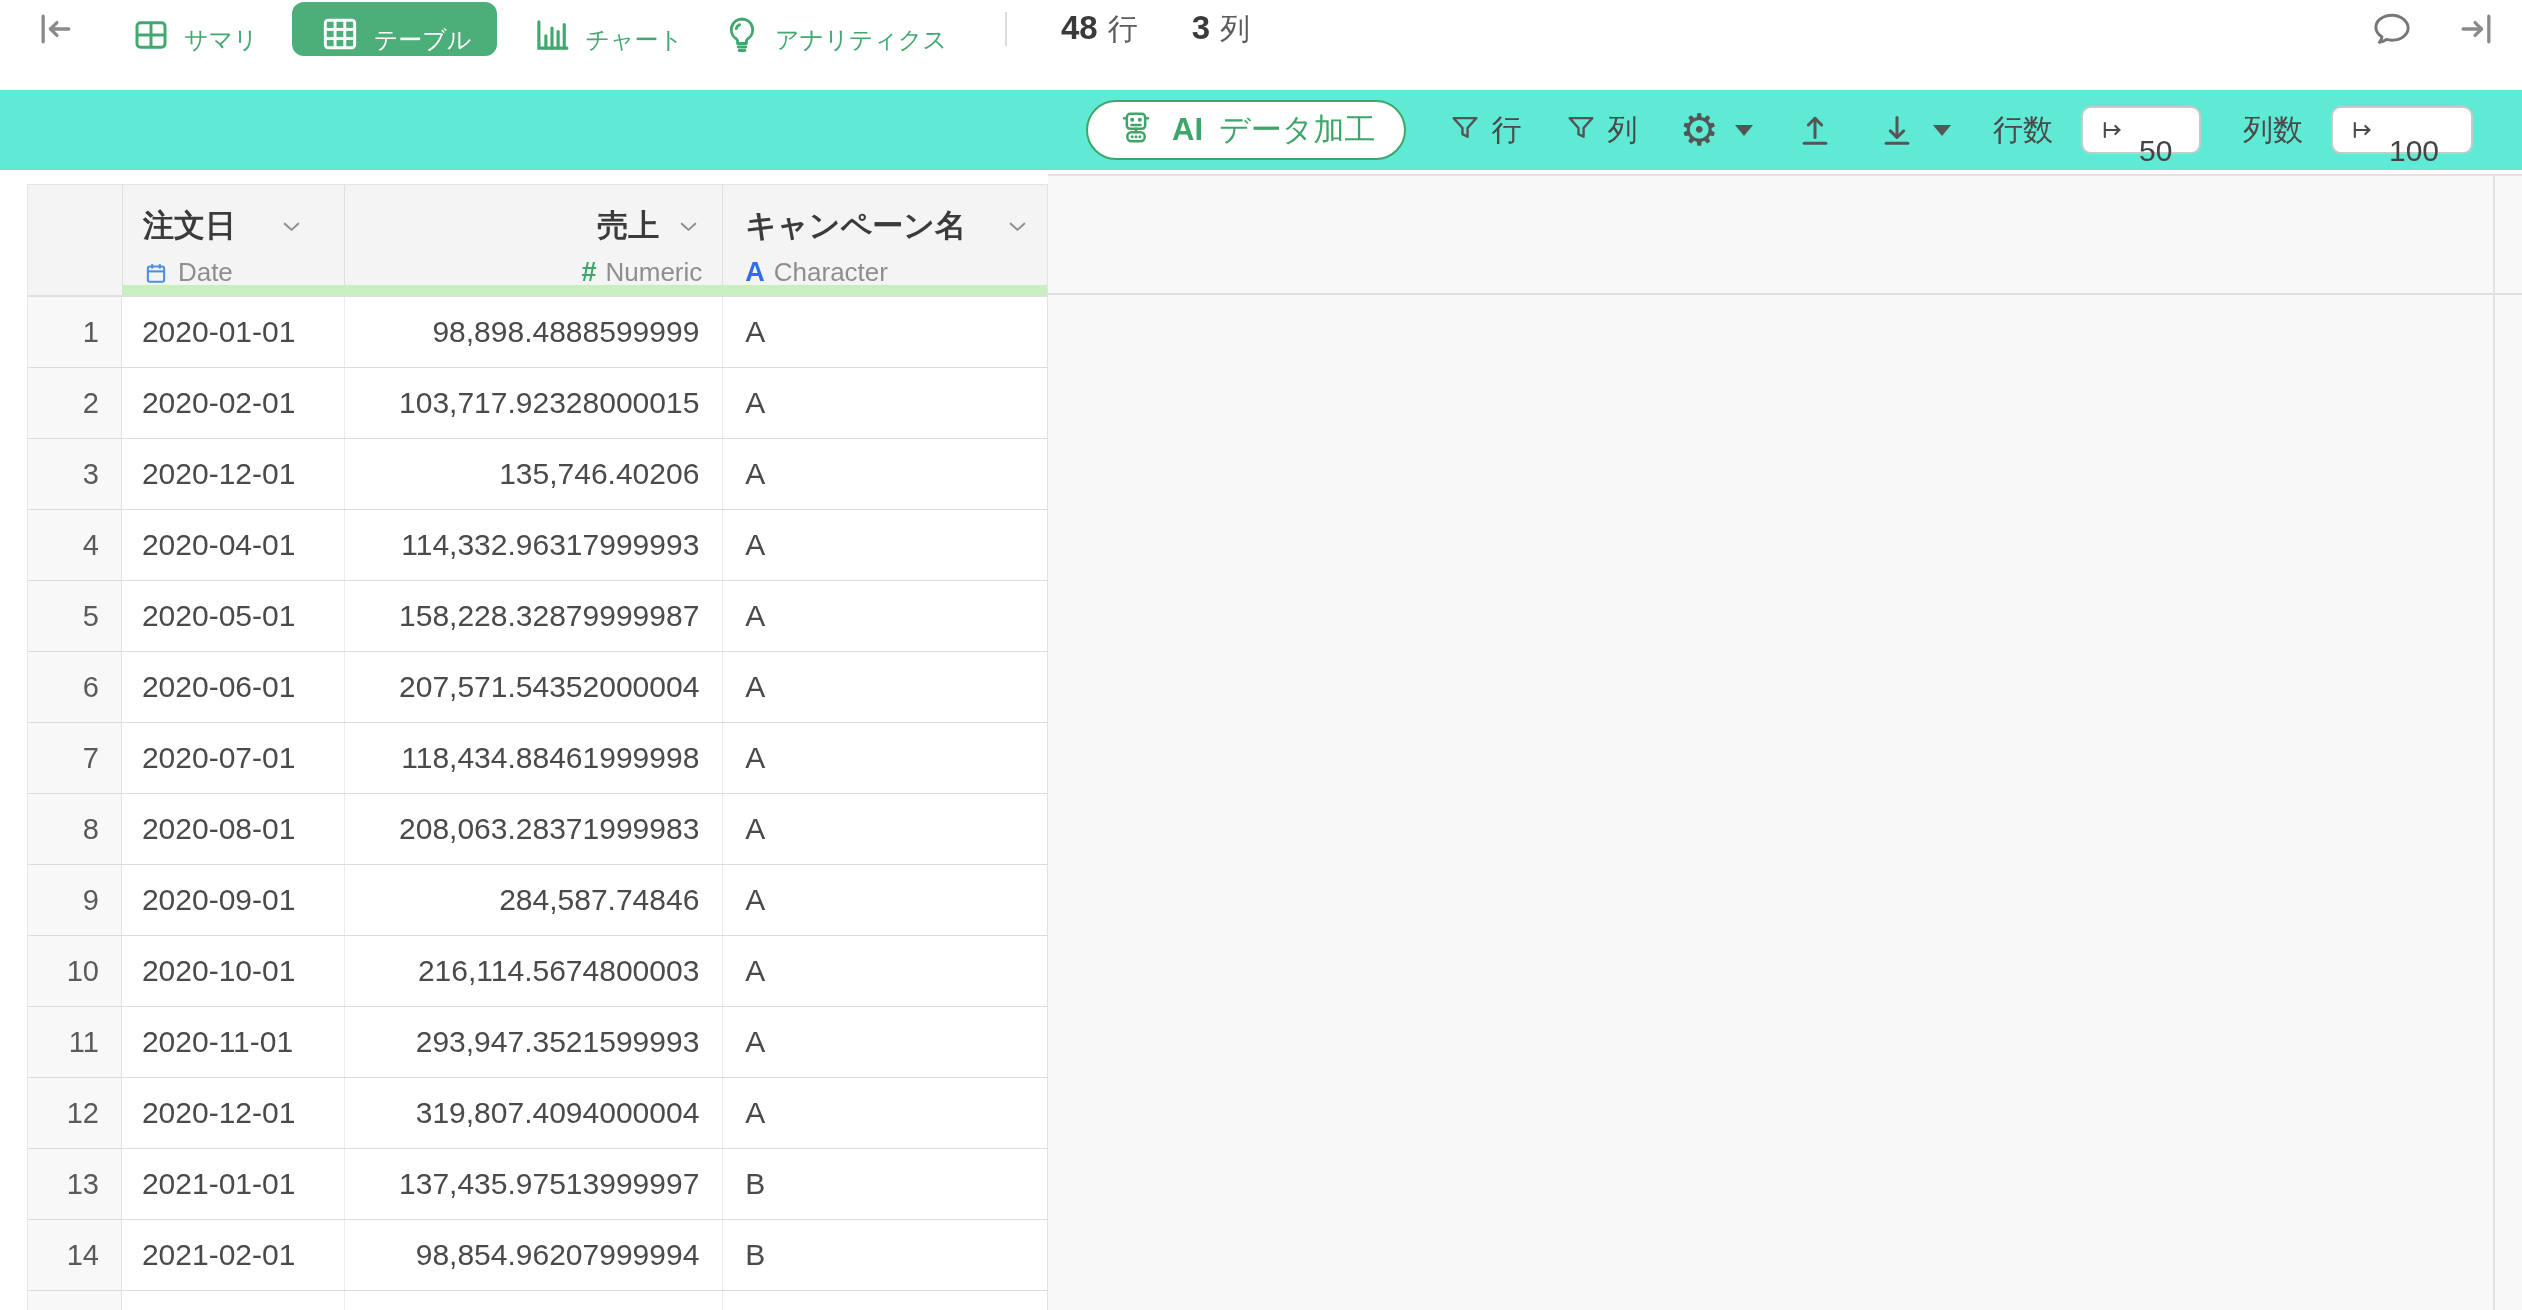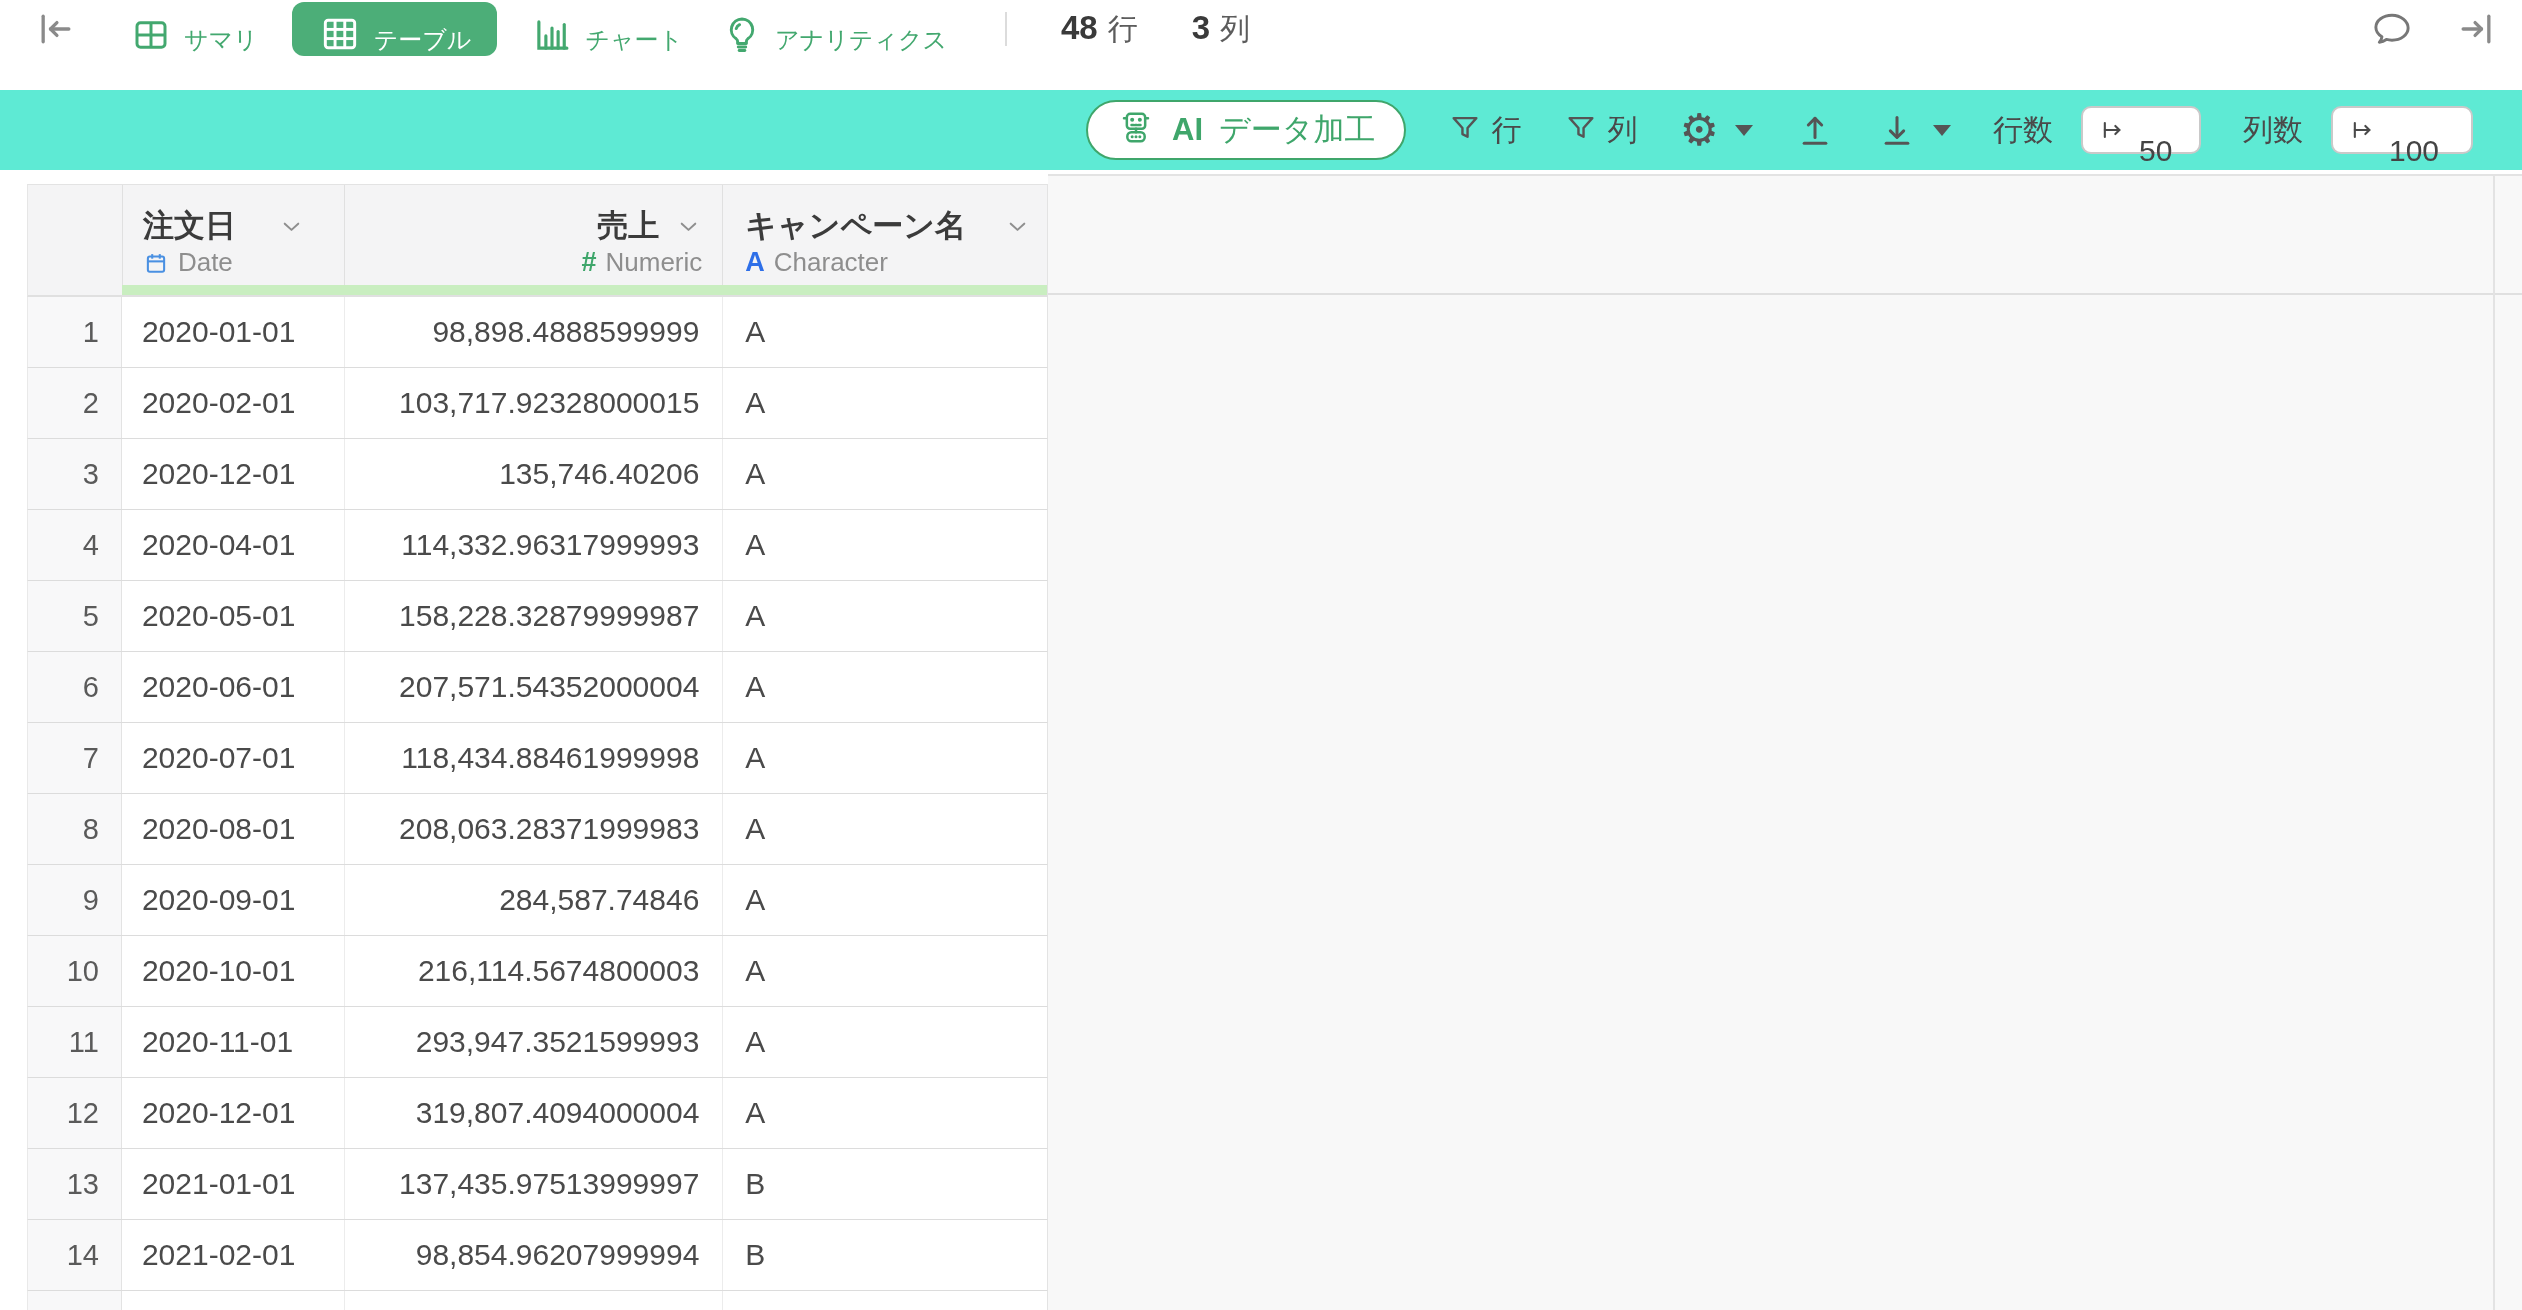--- a/index.html
+++ b/index.html
@@ -58,21 +58,21 @@
   .hc { padding-top:20px; }
   .hc + .hc { border-left:1px solid #e0e0e0; }
   .hc-num { width:94px; }
   .hc-date { width:222px; padding-left:20px; padding-right:14px; }
   .hc-sales { width:379px; padding-right:20px; }
   .hc-camp { width:325px; padding-left:22px; padding-right:16px; }
   .name-row { display:flex; align-items:center; font-size:31px; font-weight:bold; color:#3b3b3b; }
   .hc-sales .name-row { justify-content:flex-end; gap:16px; }
   .hc-camp .name-row { justify-content:space-between; }
   .hc-date .name-row { gap:42px; }
-  .type-row { display:flex; align-items:center; gap:9px; 
+  .type-row { display:flex; align-items:center; gap:9px; margin-top:10px;
               font-size:26px; color:#8e8e8e; }
   .hc-sales .type-row { justify-content:flex-end; }
   .tsym-num { color:#3fa66b; font-weight:bold; font-size:27px; }
   .tsym-char { color:#2e6fe8; font-weight:bold; font-size:27px; }
   .underline-row { display:flex; height:12px; border-left:1px solid #e6e6e6;
                    border-right:1px solid #e3e3e3; border-bottom:2px solid #e0e0e0; }
   .ul-num { width:94px; background:#f4f4f5; }
   .ul-green { width:926px; background:#c9eec0; }
 
   .trow { display:flex; height:71px; background:#fff; border-bottom:1px solid #dcdcdc;

